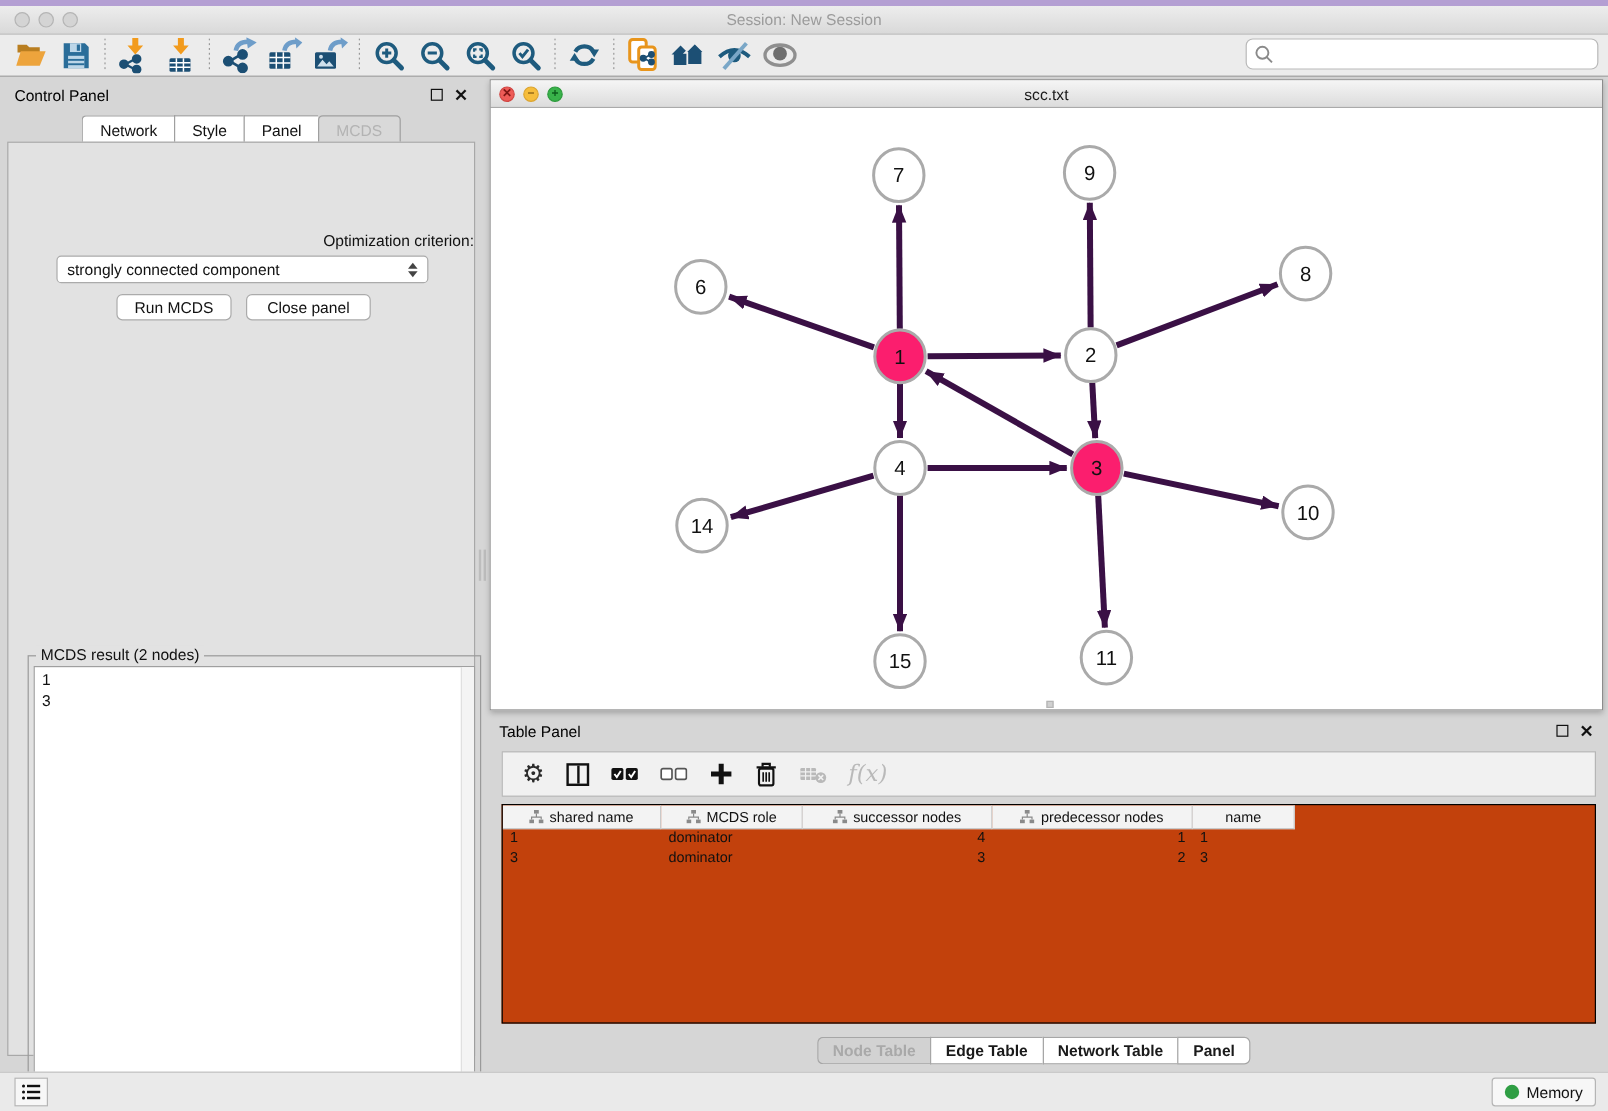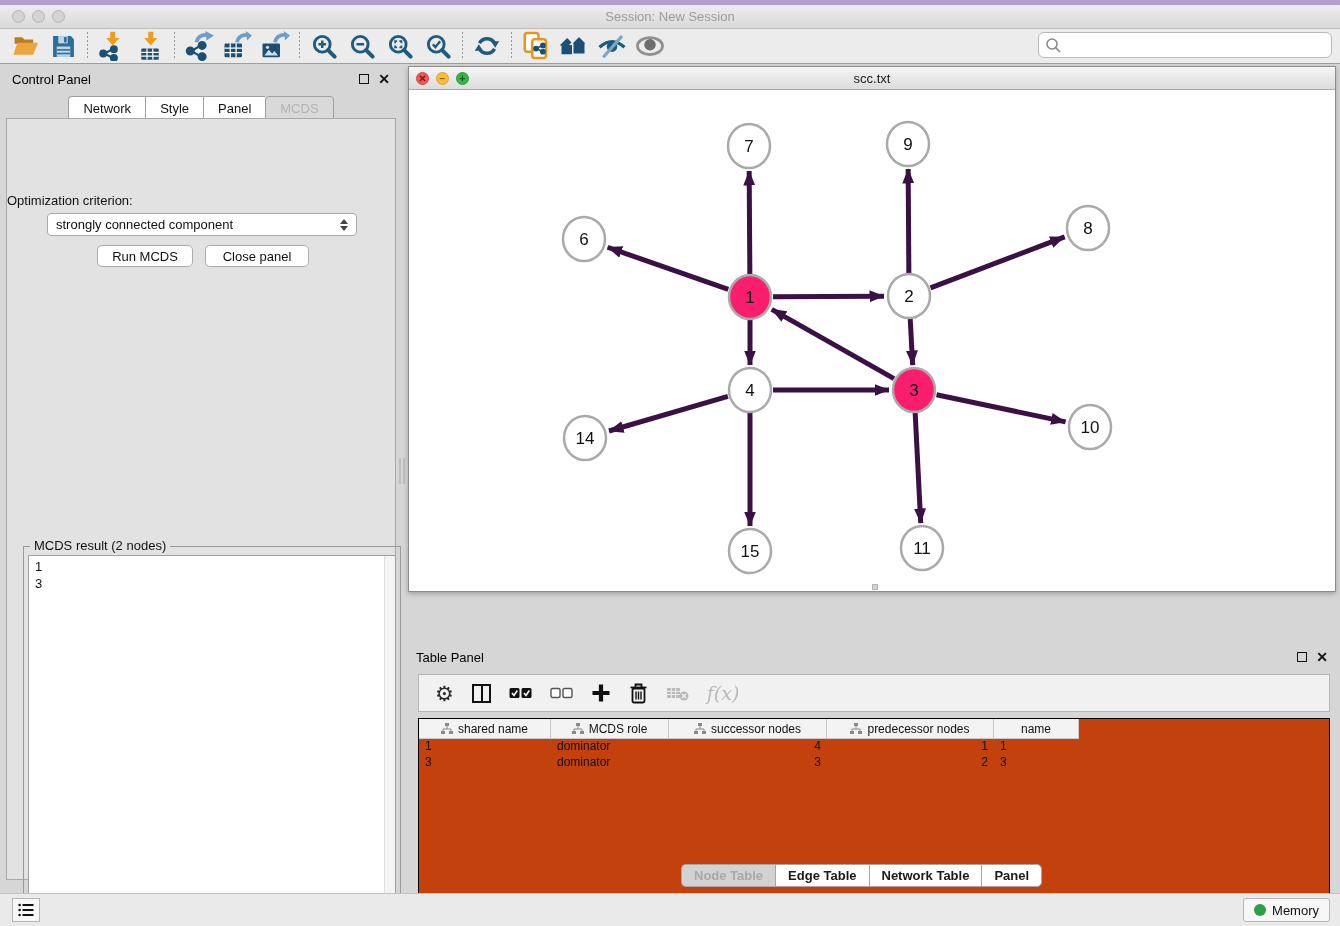--- a/index.html
+++ b/index.html
@@ -34,21 +34,21 @@
   .close-x { font-size:14px; font-weight:bold; color:#111; line-height:10px; }
 
   .cp-tabs { position:absolute; left:0; top:30px; width:100%; display:flex; justify-content:center; }
   .cp-tab { font-size:13px; padding:4px 14px; background:#fff; border:1px solid #9f9f9f; border-right:none; color:#111; }
   .cp-tab:first-child { border-top-left-radius:4px; }
   .cp-tab.last { border-right:1px solid #9f9f9f; border-top-right-radius:4px; }
   .cp-tab.active { background:#d9d9d9; color:#b3b3b3; border-radius:4px 4px 0 0; border-right:1px solid #9f9f9f; }
 
   .cp-body { position:absolute; left:2px; top:52px; width:390px; height:762px;
              background:#e2e2e2; border:1px solid #a8a8a8; }
-  .opt-label { position:absolute; top:74px; width:100%; text-align:left; font-size:13px; color:#111; }
+  .opt-label { position:absolute; top:74px; width:100%; text-align:right; font-size:13px; color:#111; }
   .criterion-select { position:absolute; left:40px; top:94px; width:310px; height:23px; background:#fff;
                       border:1px solid #ababab; border-radius:4px; display:flex; align-items:center;
                       padding:0 8px; font-size:13px; color:#111; }
   .chevrons { margin-left:auto; display:flex; flex-direction:column; gap:2px; }
   .chev-up { width:0; height:0; border-left:4px solid transparent; border-right:4px solid transparent; border-bottom:5px solid #444; }
   .chev-dn { width:0; height:0; border-left:4px solid transparent; border-right:4px solid transparent; border-top:5px solid #444; }
   .cp-btn { position:absolute; top:126px; height:22px; background:#fff; border:1px solid #ababab;
             border-radius:5px; font-size:13px; color:#111; display:flex; align-items:center; justify-content:center; }
   .run-btn { left:90px; width:96px; }
   .closep-btn { left:198px; width:104px; }
@@ -71,21 +71,21 @@
         display:flex; align-items:center; justify-content:center; line-height:1; }
   .tl-red { background:#ee5b57; border:1px solid #d04643; color:#7e1513; }
   .tl-yel { background:#f6bd3b; border:1px solid #dba430; color:#8c6316; }
   .tl-grn { background:#39b24a; border:1px solid #2c9a3c; color:#0d5c1c; }
   .net-canvas { position:absolute; left:0; top:23px; right:0; bottom:0; background:#fff; }
   .net-resize-dot { position:absolute; left:50%; bottom:1px; width:6px; height:6px; background:#d0d0d0; border:1px solid #b5b5b5; }
   .splitter-handle { left:399px; top:458px; width:6px; height:26px;
                      border-left:2px solid #bdbdbd; border-right:2px solid #bdbdbd; }
 
   
-  .table-panel { left:408px; top:596px; width:928px; height:270px;margin-top:48px; }
+  .table-panel { left:408px; top:596px; width:928px; height:270px; }
   .tp-toolbar { position:absolute; left:10px; top:30px; right:6px; height:38px; background:#f1f1f1;
                 border:1px solid #b5b5b5; display:flex; align-items:center; gap:18px; padding-left:16px; }
   .tp-icon { display:flex; align-items:center; justify-content:center; color:#2a2a2a; }
   .gear-glyph { font-size:21px; line-height:1; }
   .col-icon { width:19px; height:19px; border:2.4px solid #111; position:relative; }
   .col-icon::after { content:""; position:absolute; left:50%; top:0; width:2px; height:100%; background:#111; }
   .fx { font-family:"DejaVu Serif", serif; font-style:italic; font-size:19px; color:#b9b9b9; }
 
   .tp-table { position:absolute; left:10px; top:74px; right:6px; bottom:13px; background:#c2410c; border:1px solid #000000; overflow:hidden; }
   .thead { display:flex; height:20px; }

